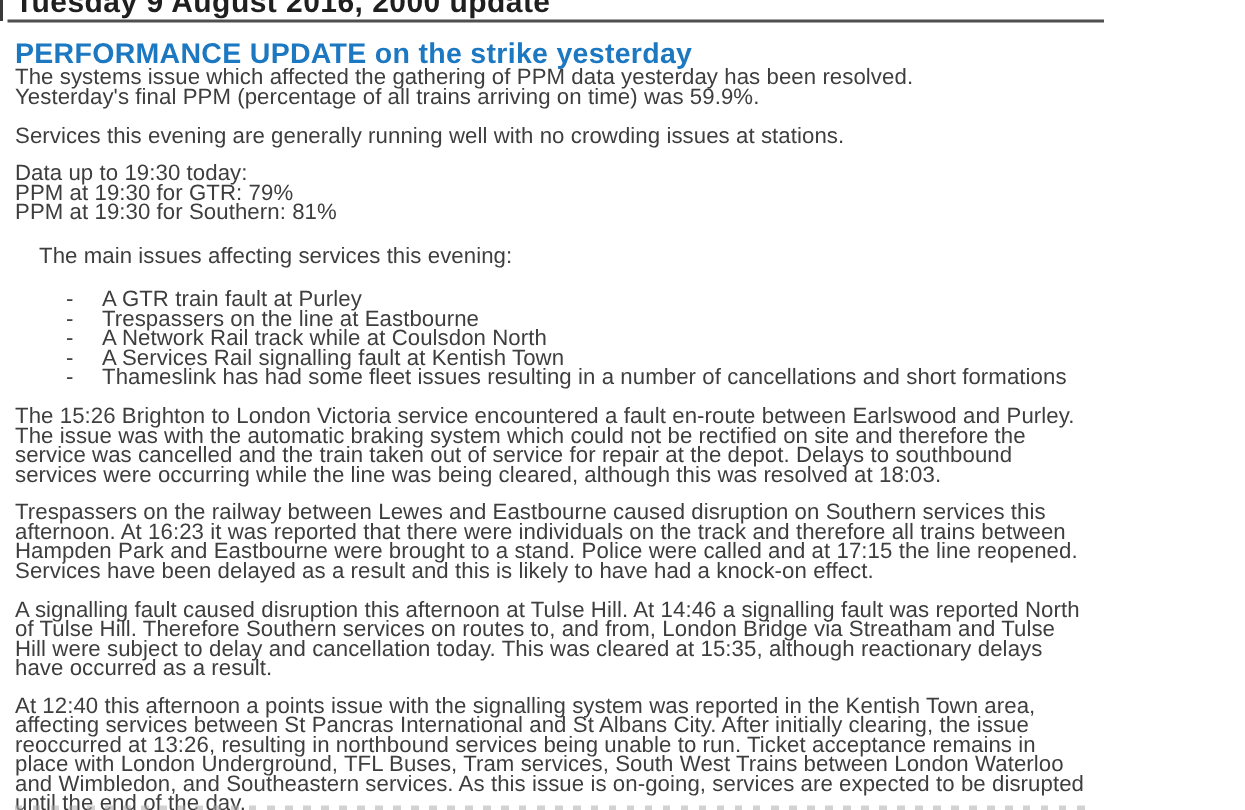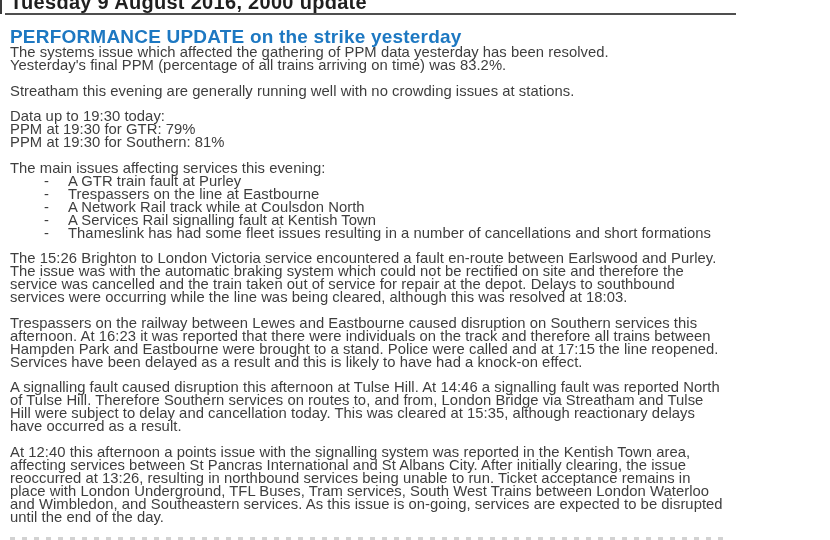--- a/index.html
+++ b/index.html
@@ -87,30 +87,30 @@
 
   <div class="corner-border"></div>
 
   <div class="date-title">Tuesday 9 August 2016, 2000 update</div>
 
   <div class="rule"></div>
 
   <h1 class="section-heading"><span>PERFORMANCE UPDATE</span><span> on the strike yesterday</span></h1>
 
   <p class="body-text multiline">The systems issue which affected the gathering of PPM data yesterday has been resolved.
-Yesterday's final PPM (percentage of all trains arriving on time) was 83.2%.</p>
+Yesterday's final PPM (percentage of all trains arriving on time) was 59.9%.</p>
 
-  <p class="body-text">Streatham this evening are generally running well with no crowding issues at stations.</p>
+  <p class="body-text">Services this evening are generally running well with no crowding issues at stations.</p>
 
   <p class="body-text multiline">Data up to 19:30 today:
 PPM at 19:30 for GTR: 79%
 PPM at 19:30 for Southern: 81%</p>
 
   <div class="issues-block">
-    <div class="body-text" style="margin:0">The main issues affecting services this evening:</div>
+    <div class="body-text" style="margin:16px">The main issues affecting services this evening:</div>
     <ul class="issue-list body-text" style="margin:0">
       <li>A GTR train fault at Purley</li>
       <li>Trespassers on the line at Eastbourne</li>
       <li>A Network Rail track while at Coulsdon North</li>
       <li>A Services Rail signalling fault at Kentish Town</li>
       <li>Thameslink has had some fleet issues resulting in a number of cancellations and short formations</li>
     </ul>
   </div>
 
   <p class="body-text">The 15:26 Brighton to London Victoria service encountered a fault en-route between Earlswood and Purley. The issue was with the automatic braking system which could not be rectified on site and therefore the service was cancelled and the train taken out of service for repair at the depot. Delays to southbound services were occurring while the line was being cleared, although this was resolved at 18:03.</p>

